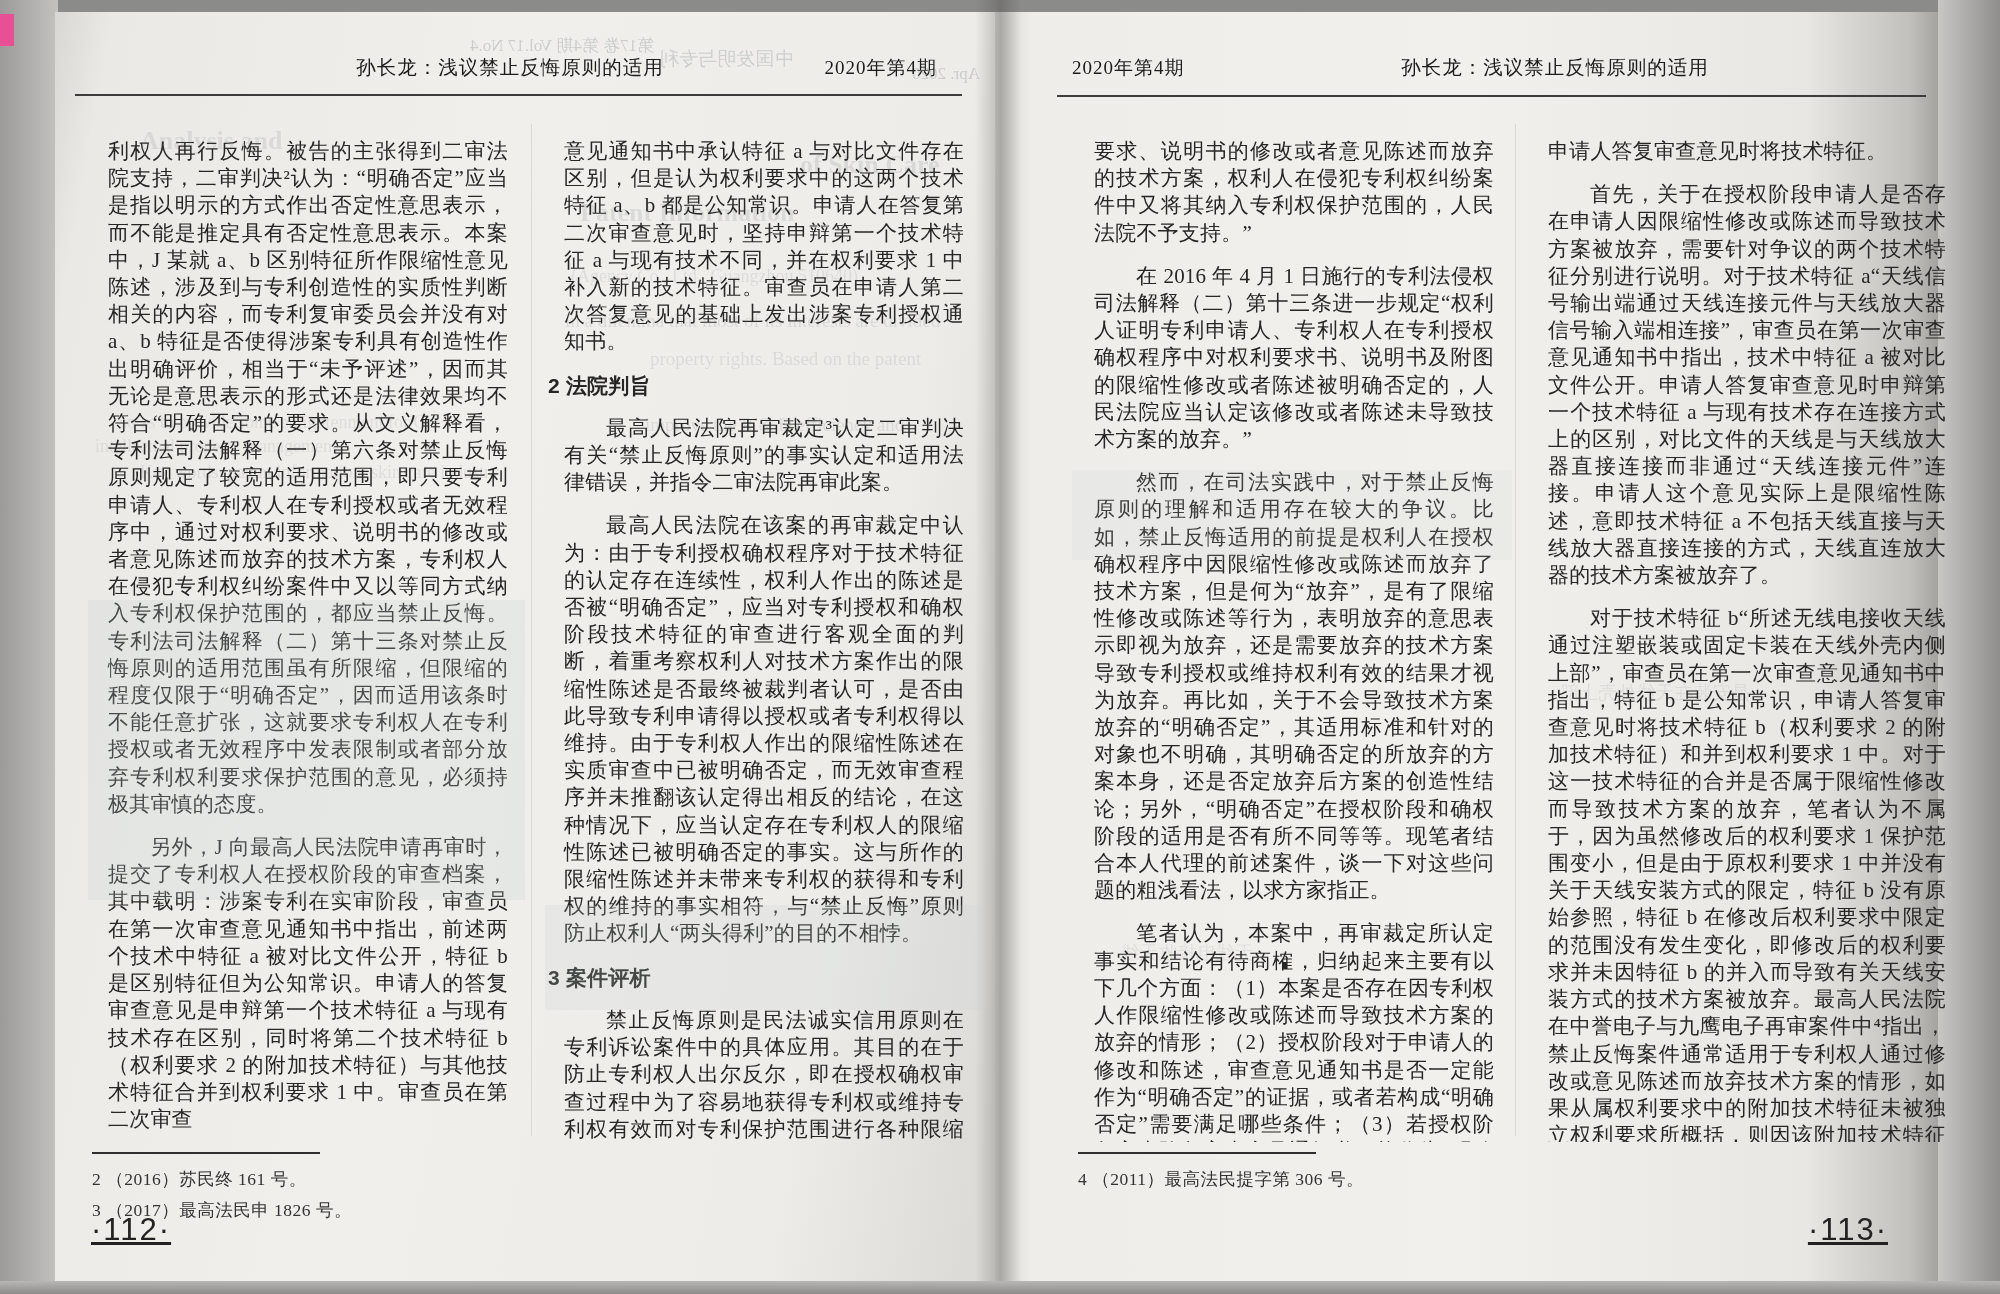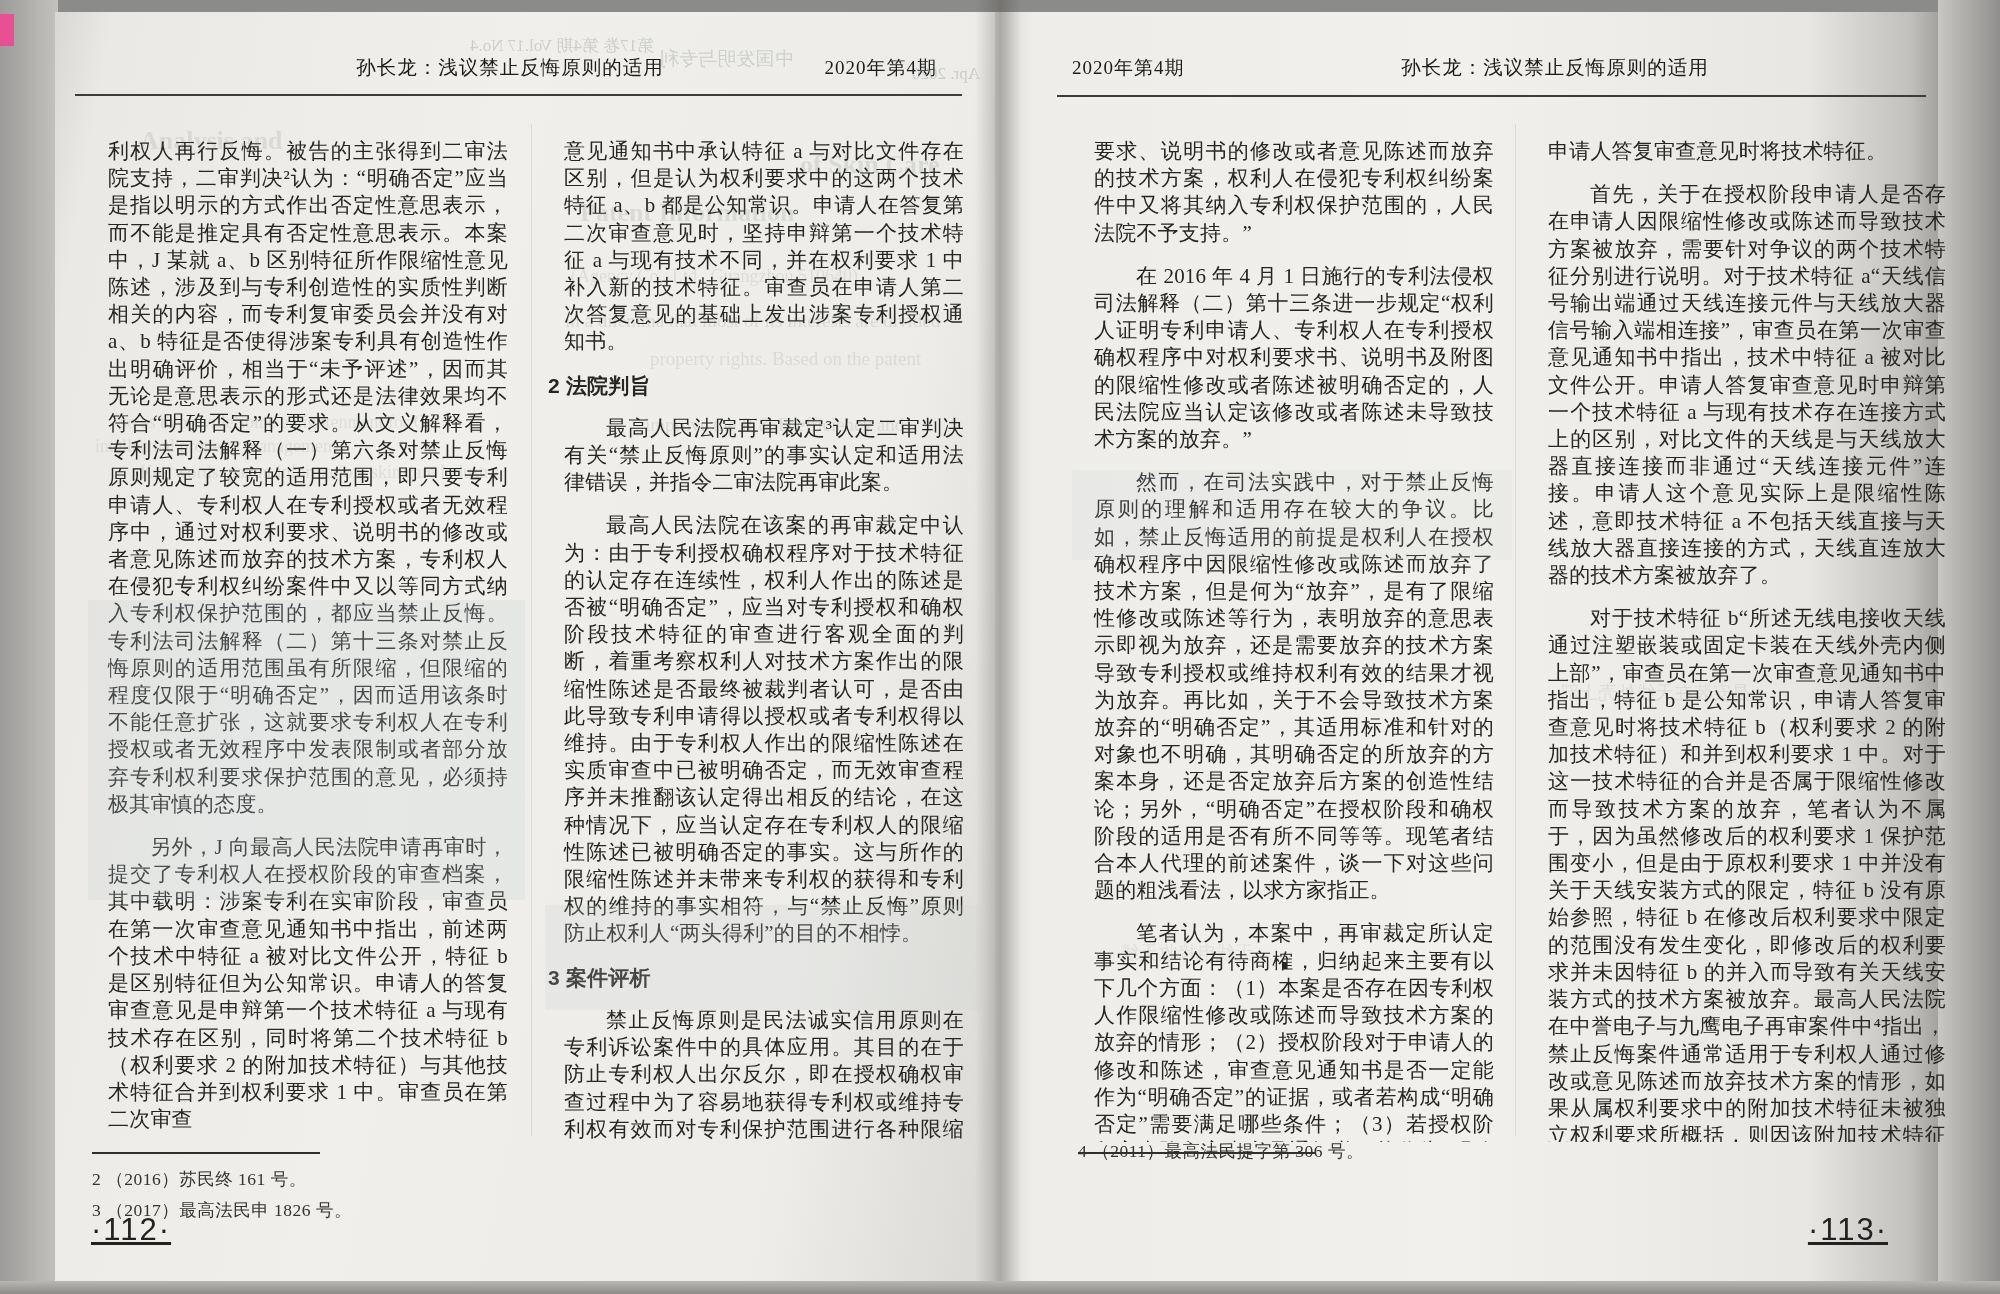--- a/index.html
+++ b/index.html
@@ -107,21 +107,21 @@
         <div class="para subheading">3.1  本案是否存在因专利权人作限缩性修改或陈述而导致技术方案的放弃的情形</div>
       </div>
     <div class="col" style="left:537px;width:430px;">
         <div class="para cont">申请人答复审查意见时将技术特征。</div>
         <div class="para indent">首先，关于在授权阶段申请人是否存在申请人因限缩性修改或陈述而导致技术方案被放弃，需要针对争议的两个技术特征分别进行说明。对于技术特征 a“天线信号输出端通过天线连接元件与天线放大器信号输入端相连接”，审查员在第一次审查意见通知书中指出，技术中特征 a 被对比文件公开。申请人答复审查意见时申辩第一个技术特征 a 与现有技术存在连接方式上的区别，对比文件的天线是与天线放大器直接连接而非通过“天线连接元件”连接。申请人这个意见实际上是限缩性陈述，意即技术特征 a 不包括天线直接与天线放大器直接连接的方式，天线直连放大器的技术方案被放弃了。</div>
         <div class="para indent">对于技术特征 b“所述无线电接收天线通过注塑嵌装或固定卡装在天线外壳内侧上部”，审查员在第一次审查意见通知书中指出，特征 b 是公知常识，申请人答复审查意见时将技术特征 b（权利要求 2 的附加技术特征）和并到权利要求 1 中。对于这一技术特征的合并是否属于限缩性修改而导致技术方案的放弃，笔者认为不属于，因为虽然修改后的权利要求 1 保护范围变小，但是由于原权利要求 1 中并没有关于天线安装方式的限定，特征 b 没有原始参照，特征 b 在修改后权利要求中限定的范围没有发生变化，即修改后的权利要求并未因特征 b 的并入而导致有关天线安装方式的技术方案被放弃。最高人民法院在中誉电子与九鹰电子再审案件中⁴指出，禁止反悔案件通常适用于专利权人通过修改或意见陈述而放弃技术方案的情形，如果从属权利要求中的附加技术特征未被独立权利要求所概括，则因该附加技术特征没有原始参照，不能推定该附加技术特征之外的技术方案已被全部放弃。可见，在授权阶段专利权人针对特征 a 的限缩性陈述存在技术方案的放弃，而针对特征 b 的修改不存在放弃的情形。</div>
       </div>
     <div class="col-divider" style="left:520px;"></div>
 
     <div class="fn-rule" style="left:83px;top:1140px;width:238px;"></div>
-    <div class="footnotes" style="left:83px;top:1124px;width:520px;font-family:Liberation Serif, serif;">
+    <div class="footnotes" style="left:83px;top:1152px;width:520px;font-family:Liberation Serif, serif;">
         <div class="footnote">4 （2011）最高法民提字第 306 号。</div>
       </div>
     <div class="page-num" style="right:50px;top:1200px;">·113·</div>
   </div>
 
   <div class="gutter"></div>
 
   <div class="band band-a"></div>
   <div class="band band-b"></div>
   <div class="band band-c"></div>

